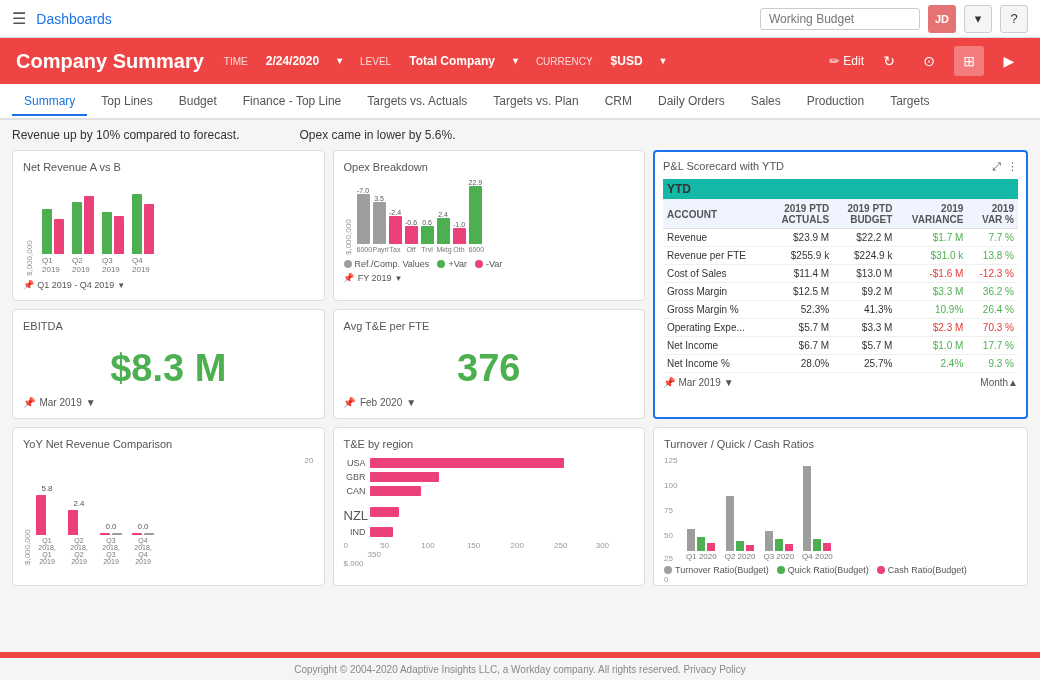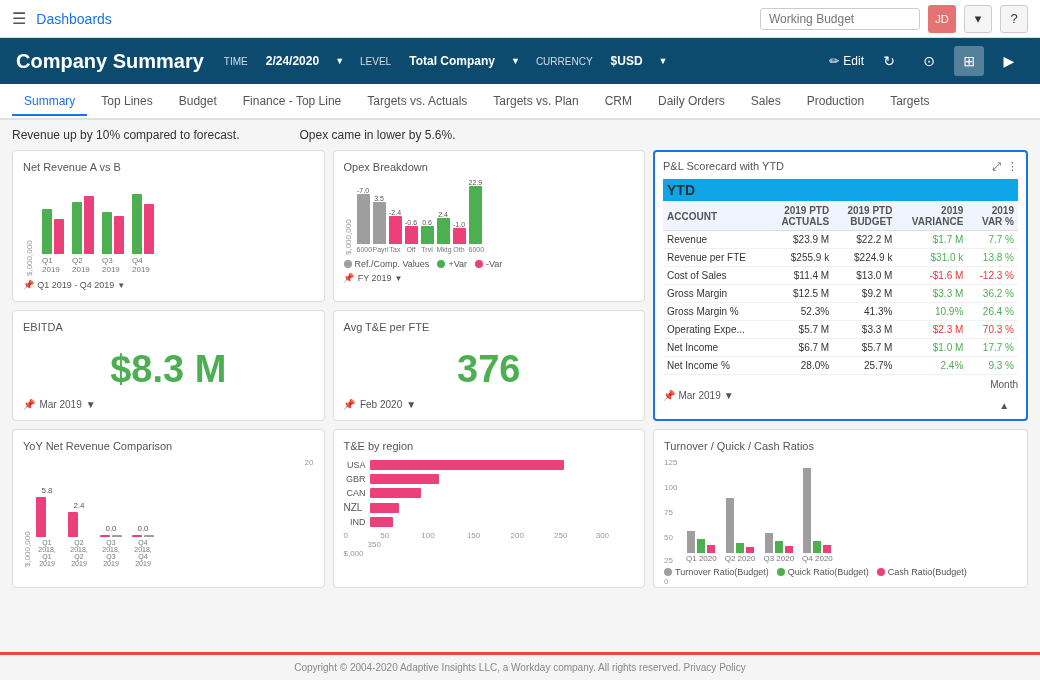--- a/index.html
+++ b/index.html
@@ -5,24 +5,24 @@
     * { box-sizing: border-box; margin: 0; padding: 0; }
     body { font-family: 'Segoe UI', Arial, sans-serif; background: #f0f0f0; font-size: 12px; color: #333; width: 1040px; height: 680px; overflow: hidden; }
 
     
     .top-nav { background: #fff; height: 38px; display: flex; align-items: center; padding: 0 12px; border-bottom: 1px solid #ddd; }
     .hamburger { font-size: 16px; margin-right: 10px; color: #555; cursor: pointer; }
     .nav-title { color: #1a73e8; font-size: 14px; font-weight: 500; }
     .nav-right { margin-left: auto; display: flex; align-items: center; gap: 8px; }
     .nav-search { border: 1px solid #ccc; border-radius: 3px; padding: 3px 8px; font-size: 12px; width: 160px; }
     .nav-icon-btn { width: 28px; height: 28px; border: 1px solid #ccc; border-radius: 3px; background: #f5f5f5; display: flex; align-items: center; justify-content: center; cursor: pointer; font-size: 13px; }
-    .nav-user { width: 28px; height: 28px; background: #e57373; border-radius: 3px; display: flex; align-items: center; justify-content: center; color: #fff; font-size: 11px; font-weight: normal; cursor: pointer; }
-
-    
-    .header-bar { background: #0c4a6e; height: 46px; display: flex; align-items: center; padding: 0 16px; color: #fff; }
+    .nav-user { width: 28px; height: 28px; background: #e57373; border-radius: 3px; display: flex; align-items: center; justify-content: center; color: #fff; font-size: 11px; font-weight: bold; cursor: pointer; }
+
+    
+    .header-bar { background: #ef4444; height: 46px; display: flex; align-items: center; padding: 0 16px; color: #fff; }
     .page-title { font-size: 20px; font-weight: 600; margin-right: 20px; }
     .header-controls { display: flex; align-items: center; gap: 16px; font-size: 12px; }
     .header-ctrl { display: flex; align-items: center; gap: 16px; cursor: pointer; }
     .header-ctrl .label { font-size: 10px; opacity: 0.8; margin-right: 2px; }
     .header-ctrl .value { font-weight: 600; }
     .header-ctrl .arrow { font-size: 9px; }
     .header-right { margin-left: auto; display: flex; align-items: center; gap: 10px; }
     .hdr-btn { display: flex; align-items: center; gap: 4px; cursor: pointer; font-size: 12px; }
     .hdr-icon-btn { width: 30px; height: 30px; border-radius: 3px; display: flex; align-items: center; justify-content: center; cursor: pointer; font-size: 14px; color: #fff; }
     .hdr-icon-btn.active { background: rgba(255,255,255,0.3); }
@@ -59,24 +59,24 @@
     .legend { display: flex; gap: 8px; margin-top: 4px; flex-wrap: wrap; }
     .legend-item { display: flex; align-items: center; gap: 3px; font-size: 9px; color: #555; }
     .legend-dot { width: 8px; height: 8px; border-radius: 50%; }
 
     
     .sc-table { width: 100%; border-collapse: collapse; font-size: 10px; }
     .sc-table th { background: #f0f4ff; color: #555; padding: 3px 4px; text-align: right; font-weight: 600; border-bottom: 1px solid #ddd; }
     .sc-table th:first-child { text-align: left; }
     .sc-table td { padding: 3px 4px; text-align: right; border-bottom: 1px solid #f0f0f0; }
     .sc-table td:first-child { text-align: left; color: #333; }
-    .sc-ytd-header { text-align: center; background: #0ea5e9; color: #1a73e8; font-size: 14px; font-weight: 600; padding: 3px; }
-
-    
-    .footer { background: #f5f5f5; text-align: center; font-size: 10px; color: #888; padding: 6px; border-top: 3px solid #ef4444; height: 28px; display: flex; align-items: center; justify-content: center; }
+    .sc-ytd-header { text-align: center; background: #14b8a6; color: #1a73e8; font-size: 12px; font-weight: 600; padding: 3px; }
+
+    
+    .footer { background: #f5f5f5; text-align: center; font-size: 10px; color: #888; padding: 6px; border-top: 6px solid #ef4444; height: 28px; display: flex; align-items: center; justify-content: center; }
 
     
     .filter-chip { display: flex; align-items: center; gap: 3px; font-size: 9px; color: #555; cursor: pointer; }
     .filter-arrow { font-size: 8px; }
 
     .sc-footer { display: flex; justify-content: space-between; align-items: center; padding-top: 4px; font-size: 10px; color: #555; }
   </style>
 </head>
 <body>
 
@@ -333,21 +333,21 @@
               <td style="color: rgb(76, 175, 80);">9.3 %</td>
             </tr>
           </tbody>
       </table>
       <div class="sc-footer">
         <div style="display:flex;align-items:center;gap:3px;">
           <span>📌</span>
           <span>Mar 2019</span>
           <span>▼</span>
         </div>
-        <div style="cursor:pointer;display:flex;align-items:center;gap:10px;flex-direction:column;">
+        <div style="cursor:pointer;display:flex;align-items:center;gap:0;">
           <span>Month</span>
           <span>▲</span>
         </div>
       </div>
     </div>
 
     <div class="metric-card">
       <div class="card-title">EBITDA</div>
       <div class="metric-value">$8.3 M</div>
       <div class="metric-footer">
@@ -422,21 +422,21 @@
           </div>
           <div style="display: flex; align-items: center; gap: 4px;">
             <span style="font-size: 9px; color: rgb(85, 85, 85); width: 22px; text-align: right;">GBR</span>
             <div style="width: 69px; height: 10px; background: rgb(236, 64, 122); border-radius: 1px;"></div>
           </div>
           <div style="display: flex; align-items: center; gap: 4px;">
             <span style="font-size: 9px; color: rgb(85, 85, 85); width: 22px; text-align: right;">CAN</span>
             <div style="width: 51px; height: 10px; background: rgb(236, 64, 122); border-radius: 1px;"></div>
           </div>
           <div style="display: flex; align-items: center; gap: 4px;">
-            <span style="font-size: 10px; color: rgb(85, 85, 85); width: 22px; text-align: left;">NZL</span>
+            <span style="font-size: 13px; color: rgb(85, 85, 85); width: 22px; text-align: right; margin-top: 8px;">NZL</span>
             <div style="width: 29px; height: 10px; background: rgb(236, 64, 122); border-radius: 1px;"></div>
           </div>
           <div style="display: flex; align-items: center; gap: 4px;">
             <span style="font-size: 9px; color: rgb(85, 85, 85); width: 22px; text-align: right;">IND</span>
             <div style="width: 23px; height: 10px; background: rgb(236, 64, 122); border-radius: 1px;"></div>
           </div>
         </div>
       <div style="font-size:8px;color:#999;margin-top:2px;">
         <span>0</span>
         <span style="margin-left:30px;">50</span>

